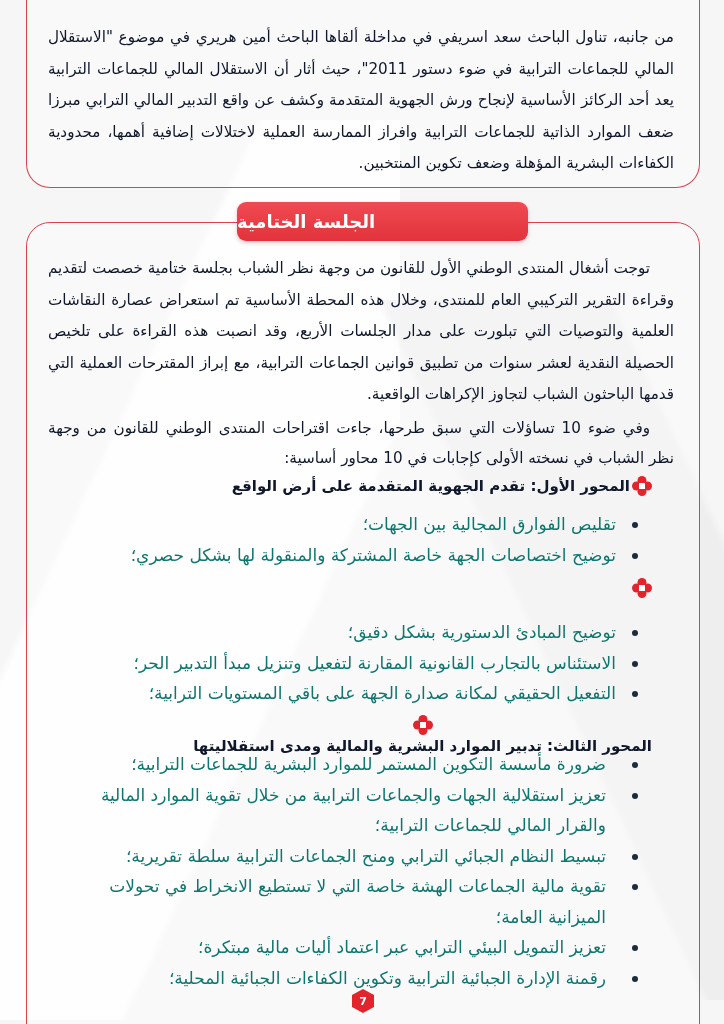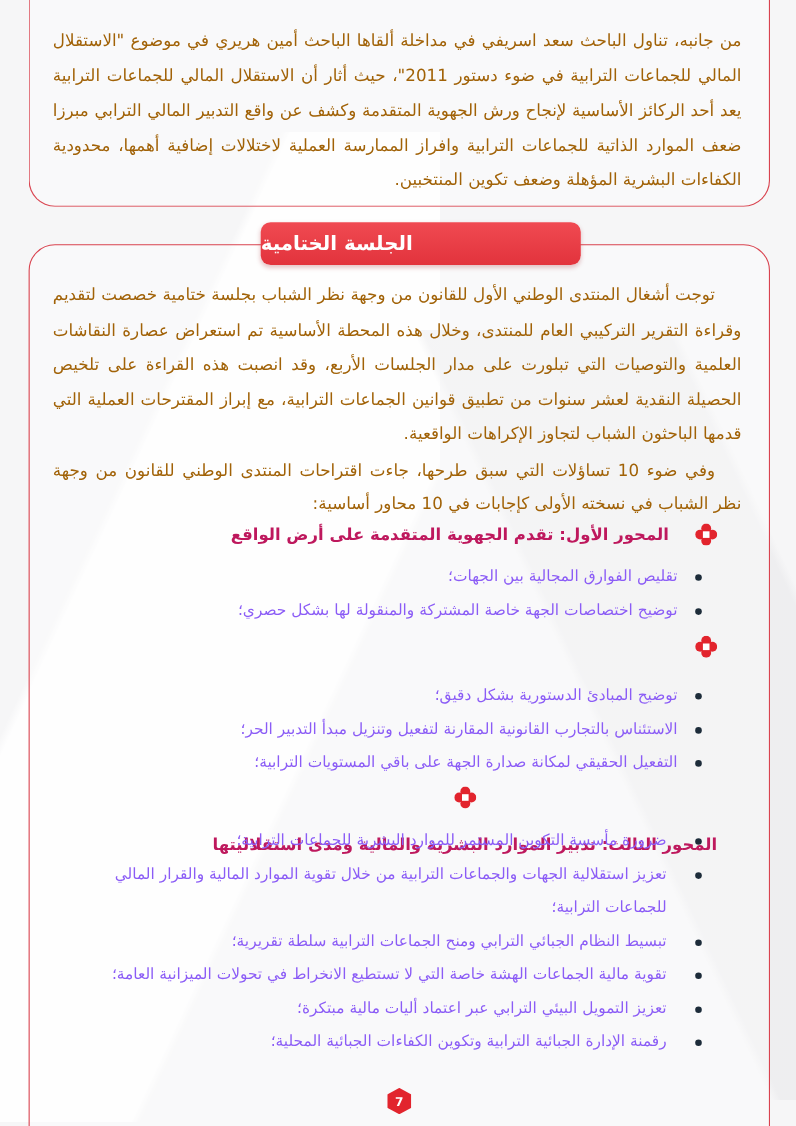--- a/index.html
+++ b/index.html
@@ -18,47 +18,47 @@
     .box {
       position: absolute; border: 1.3px solid #d9434f; border-radius: 24px;
       background: rgba(255,255,255,0.35);
       box-sizing: border-box;
     }
     .box-top { left: 26px; top: -30px; width: 674px; height: 218px; border-top: none; }
     .box-bottom { left: 26px; top: 222px; width: 674px; height: 840px; }
 
     .rtl { direction: rtl; text-align: justify; text-align-last: right; }
     .para {
-      position: absolute; font-size: 15.2px; line-height: 31.5px; color: #a16207;
+      position: absolute; font-size: 15.2px; line-height: 31.5px; color: #0f172a;
     }
     .p1 { left: 48px; top: 22px; width: 626px; text-align-last: right; }
     .p2 { left: 48px; top: 253px; width: 626px; text-indent: 24px; }
     .p3 { left: 48px; top: 413px; width: 626px; text-indent: 24px; line-height: 30px; }
 
     .pill {
       position: absolute; left: 237px; top: 202px; width: 291px; height: 39px;
       background: linear-gradient(#f04a52, #e2333c);
       border-radius: 9px; box-shadow: 0 2px 4px rgba(160,30,40,0.25);
       display: flex; align-items: center; justify-content: flex-end;
       color: #fff; font-size: 18px; font-weight: bold; direction: rtl;
     }
 
     .axis {
       position: absolute; right: 72px; direction: rtl;
-      display: flex; align-items: center; gap: 24px;
-      color: #be185d; font-weight: bold; font-size: 15px;
+      display: flex; align-items: center; gap: 2px;
+      color: #0f172a; font-weight: bold; font-size: 15px;
     }
     .axis .icon { width: 20px; height: 20px; display: inline-block; }
     .ax1 { top: 476px; }
     .ax2 { top: 578px; }
     .ax3 { top: 715px; flex-direction: column; }
 
     .list {
       position: absolute; right: 86px; direction: rtl; margin: 0; padding: 0;
-      list-style: none; font-size: 14px; color: #8b5cf6; text-align: right;
+      list-style: none; font-size: 17px; color: #0f766e; text-align: right;
     }
     .list li { position: relative; padding-right: 22px; line-height: 30.5px; }
     .list li .bullet {
       position: absolute; right: 0; top: 13px; width: 6px; height: 6px; border-radius: 50%;
       background: #1d2c3a;
     }
     .l1 { top: 509px; }
     .l2 { top: 617px; }
     .l3 { top: 749px; width: 560px; }
     .l3 li { padding-right: 32px; }

